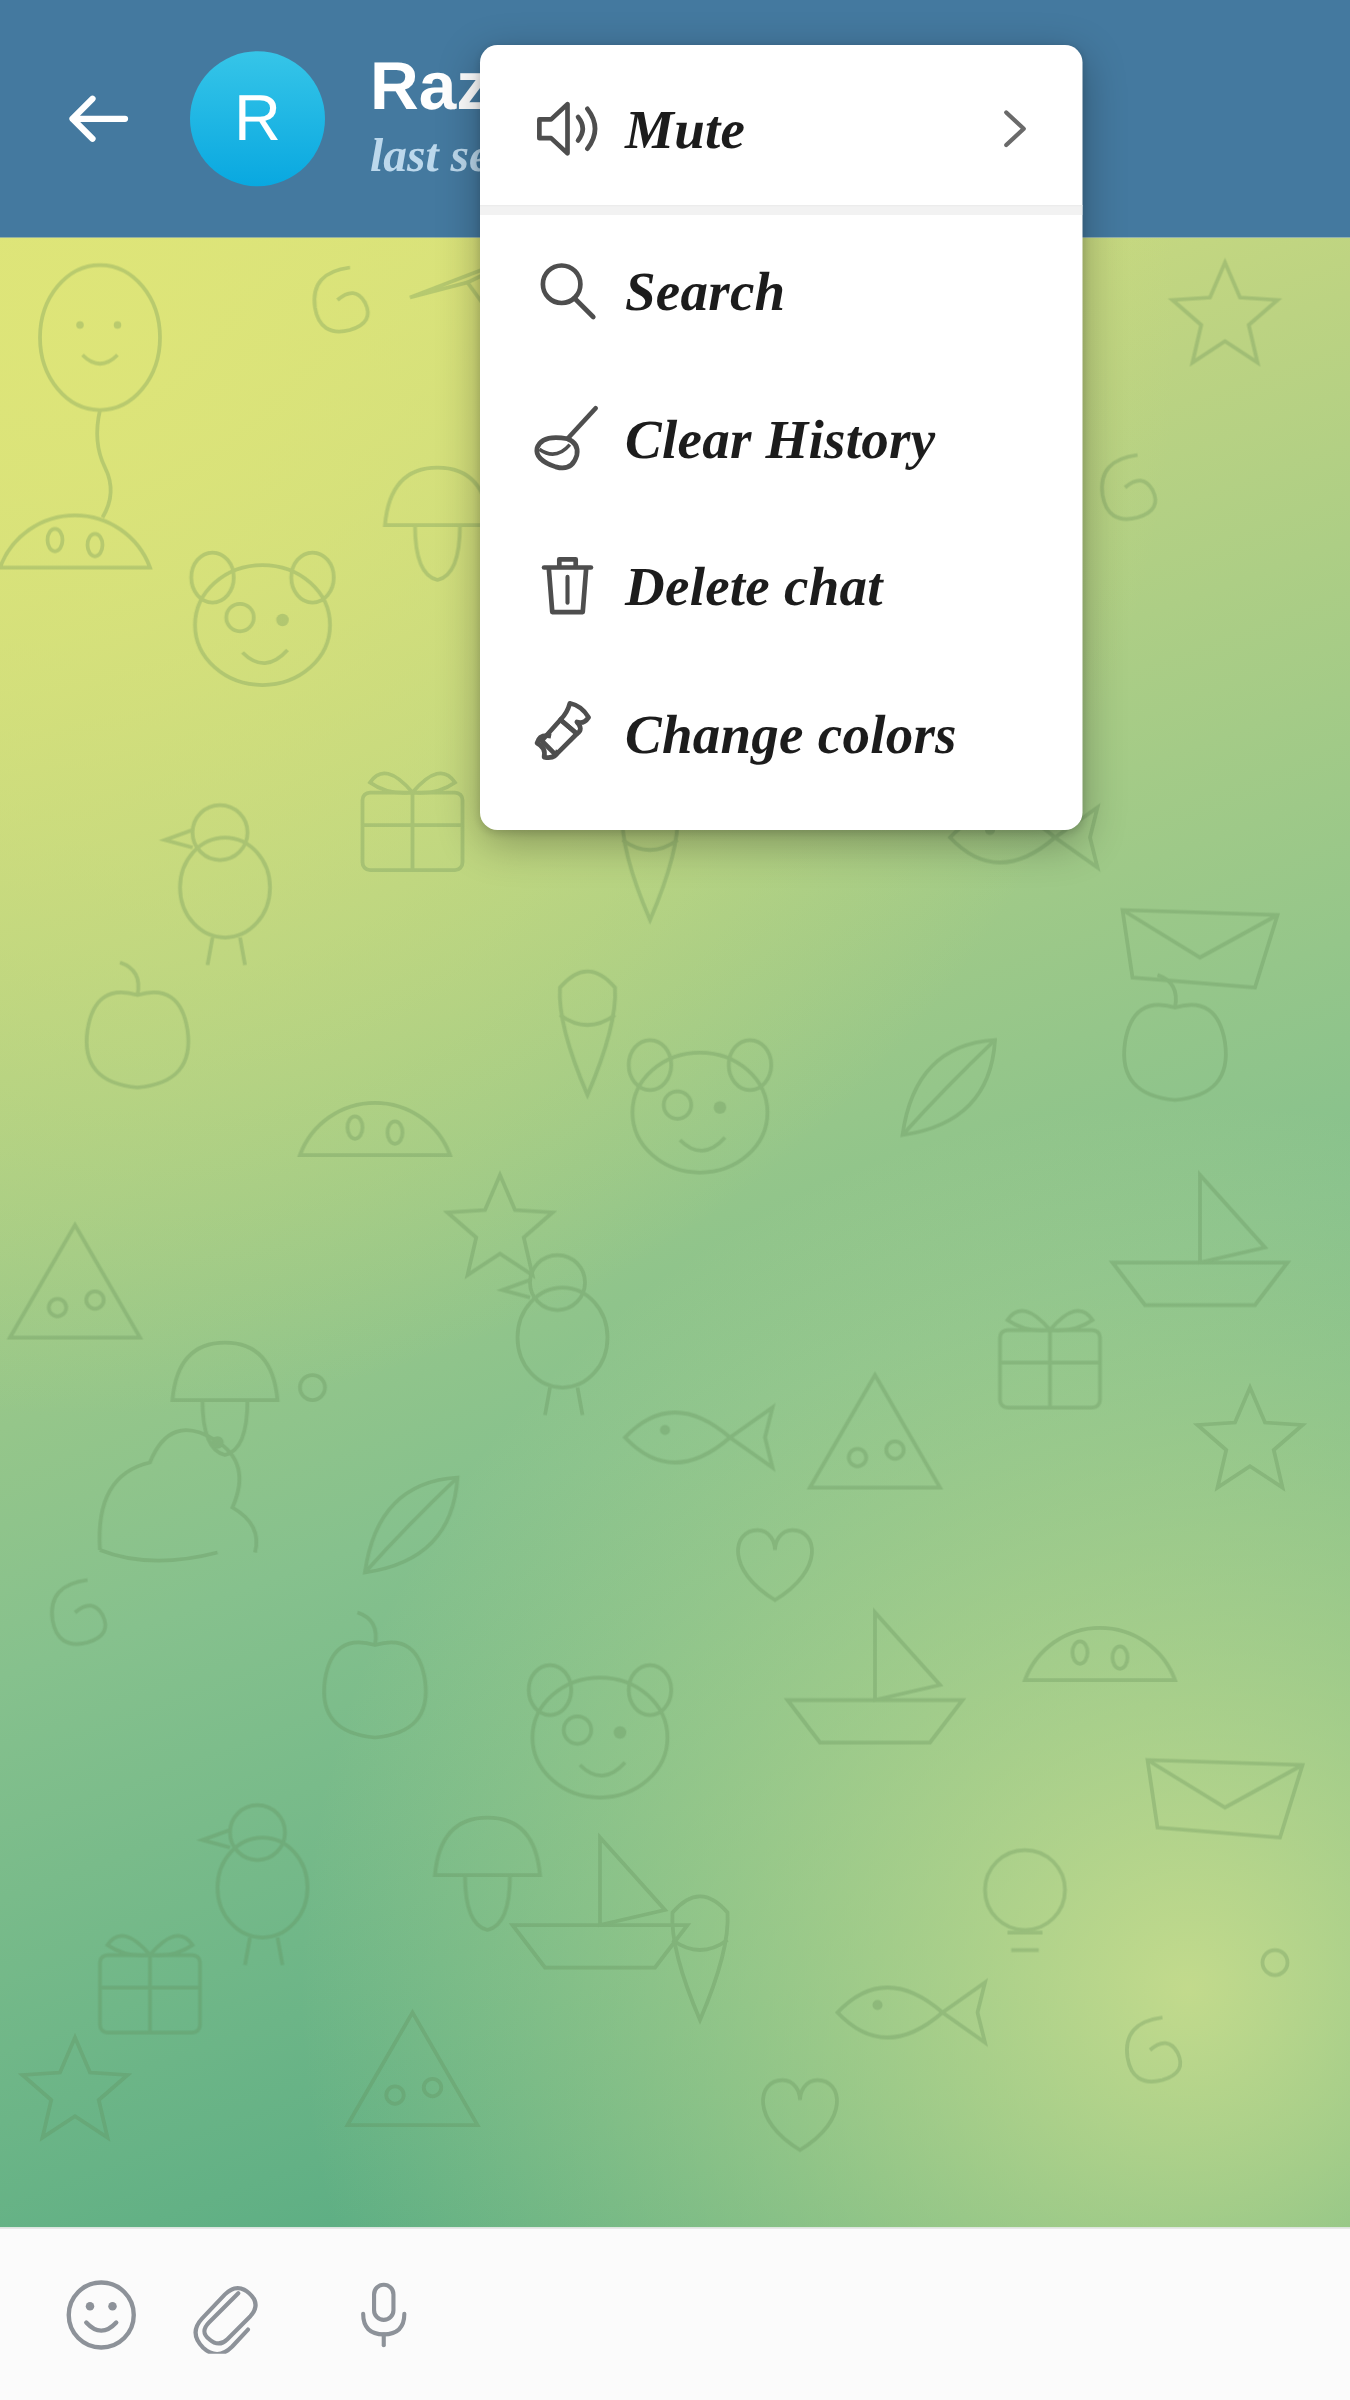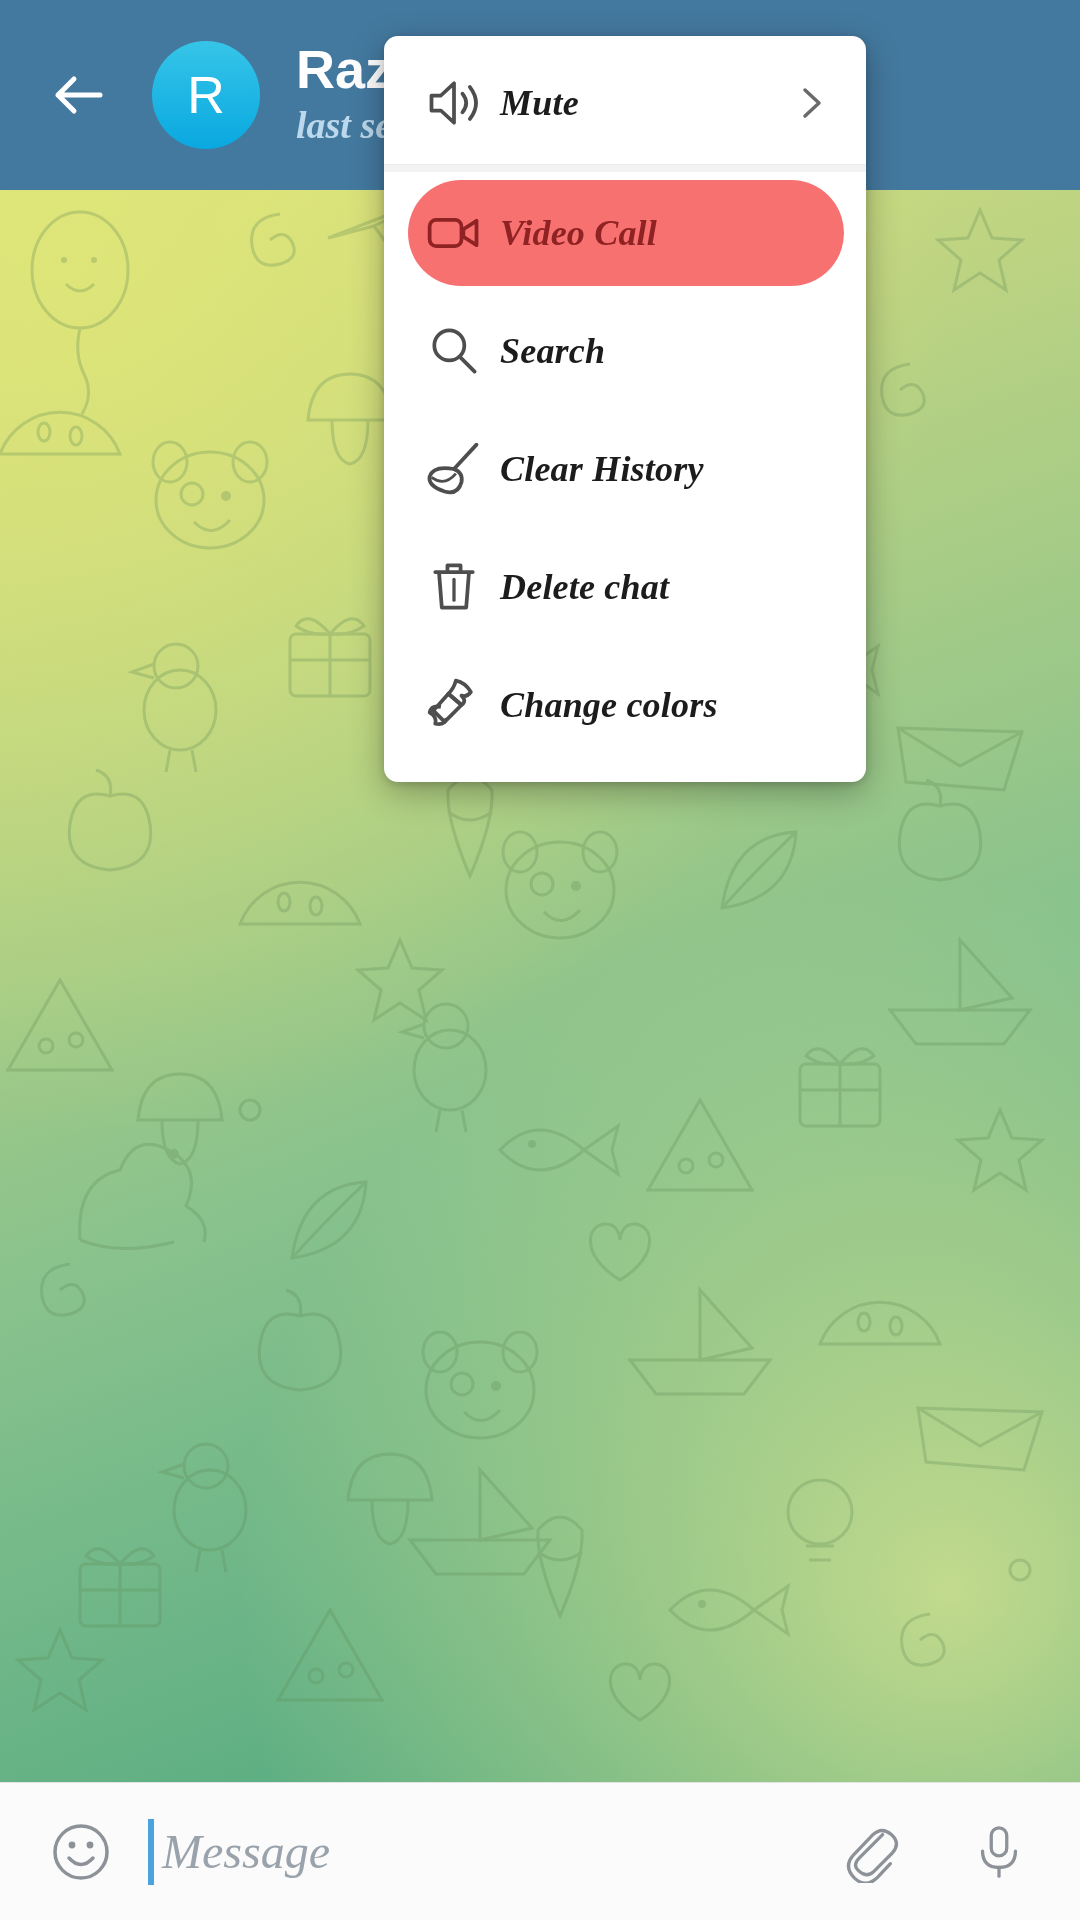--- a/index.html
+++ b/index.html
@@ -131,21 +131,21 @@
     width: 92px;
     flex: 0 0 auto;
     display: flex; align-items: center; justify-content: center;
   }
   .menu-label {
     position: relative;
     z-index: 1;
     font-family: "Liberation Serif", serif;
     font-style: italic;
     font-weight: bold;
-    font-size: 36px;
+    font-size: 44px;
     color: #1c1c1c;
     white-space: nowrap;
     letter-spacing: 0.2px;
   }
   .menu-item.highlight .menu-label { color: #8f2222; }
   .menu-chevron {
     position: relative;
     z-index: 1;
     margin-left: auto;
     display: flex; align-items: center; justify-content: center;
@@ -407,30 +407,20 @@
       <span class="menu-label">Mute</span>
       <span class="menu-chevron">
         <svg width="42" height="42" viewBox="0 0 42 42">
           <path d="M14 8 L28 21 L14 34" fill="none" stroke="#6a6a6a" stroke-width="3.5" stroke-linecap="round" stroke-linejoin="round"></path>
         </svg>
       </span>
     </div>
 
     <div class="menu-divider"></div>
 
-    <div class="menu-item highlight">
-      <span class="menu-pill"></span>
-      <span class="menu-icon">
-        <svg width="60" height="60" viewBox="0 0 64 64">
-          <rect x="6" y="18" width="34" height="28" rx="7" fill="none" stroke="#8f2222" stroke-width="4"></rect>
-          <path d="M42 28 L56 19 V45 L42 36 Z" fill="none" stroke="#8f2222" stroke-width="4" stroke-linejoin="round"></path>
-        </svg>
-      </span>
-      <span class="menu-label">Video Call</span>
-    </div>
 
     <div class="menu-item">
       <span class="menu-icon">
         <svg width="60" height="60" viewBox="0 0 64 64">
           <circle cx="27" cy="26" r="16" fill="none" stroke="#4e4e4e" stroke-width="4"></circle>
           <path d="M38 38 L54 54" fill="none" stroke="#4e4e4e" stroke-width="4" stroke-linecap="round"></path>
         </svg>
       </span>
       <span class="menu-label">Search</span>
     </div>
@@ -473,24 +463,20 @@
   <div class="composer">
     <div class="emoji-btn">
       <svg width="64" height="64" viewBox="0 0 64 64">
         <circle cx="32" cy="32" r="26" fill="none" stroke="#8d9299" stroke-width="3.5"></circle>
         <circle cx="23" cy="25" r="3.4" fill="#8d9299"></circle>
         <circle cx="41" cy="25" r="3.4" fill="#8d9299"></circle>
         <path d="M20 38 q12 13 24 0" fill="none" stroke="#8d9299" stroke-width="3.5" stroke-linecap="round"></path>
       </svg>
     </div>
 
-    <div class="msg-wrap">
-      <div class="caret"></div>
-      <div class="msg-placeholder">Message</div>
-    </div>
 
     <div class="composer-right">
       <div>
         <svg width="62" height="62" viewBox="0 0 64 64">
           <path d="M44 14 L20 38 q-8 8 0 14 q8 7 15 0 L54 33 q9 -10 -1 -19 q-10 -9 -20 1 L14 35 q-11 12 1 24 q12 11 24 -1 L52 44" fill="none" stroke="#8d9299" stroke-width="3.4" stroke-linecap="round" stroke-linejoin="round"></path>
         </svg>
       </div>
       <div>
         <svg width="62" height="62" viewBox="0 0 64 64">
           <rect x="24" y="7" width="16" height="29" rx="8" fill="none" stroke="#8d9299" stroke-width="3.4"></rect>

